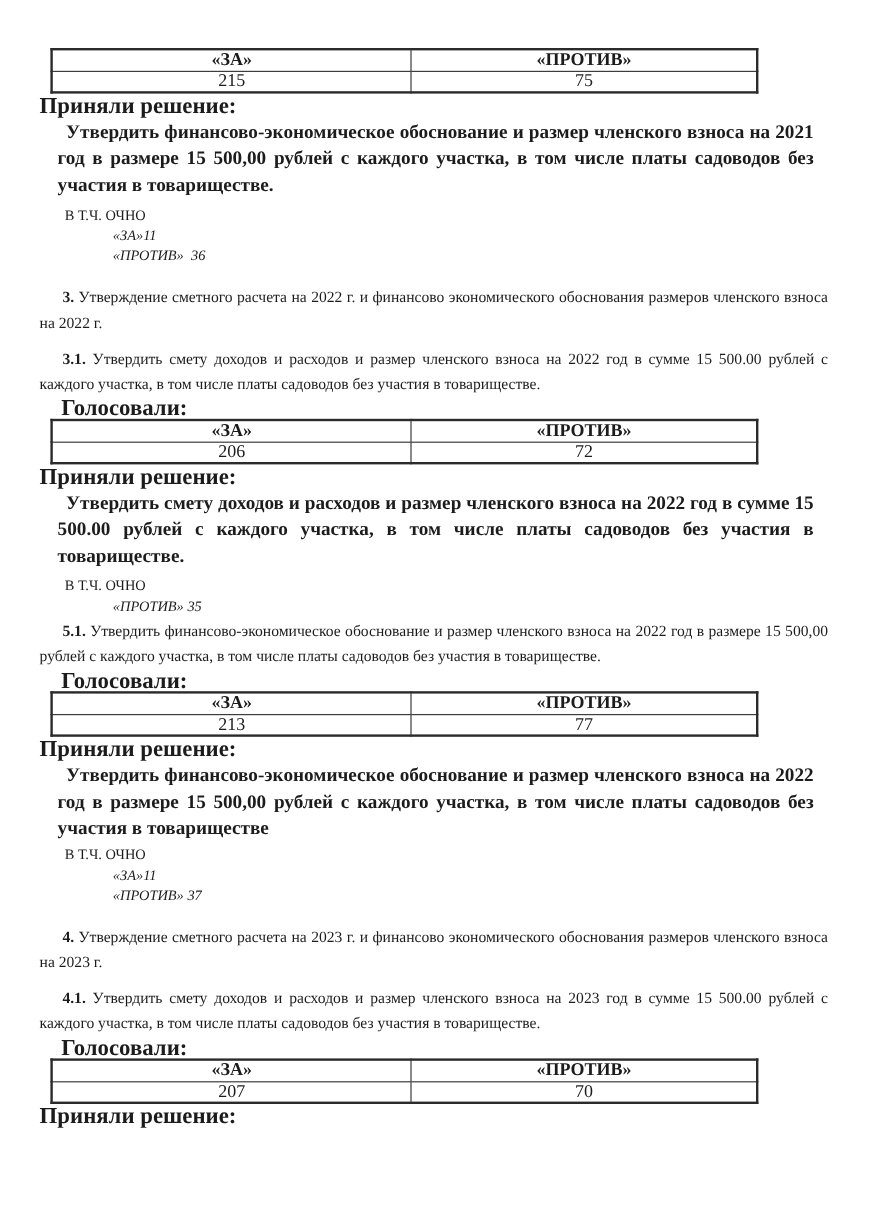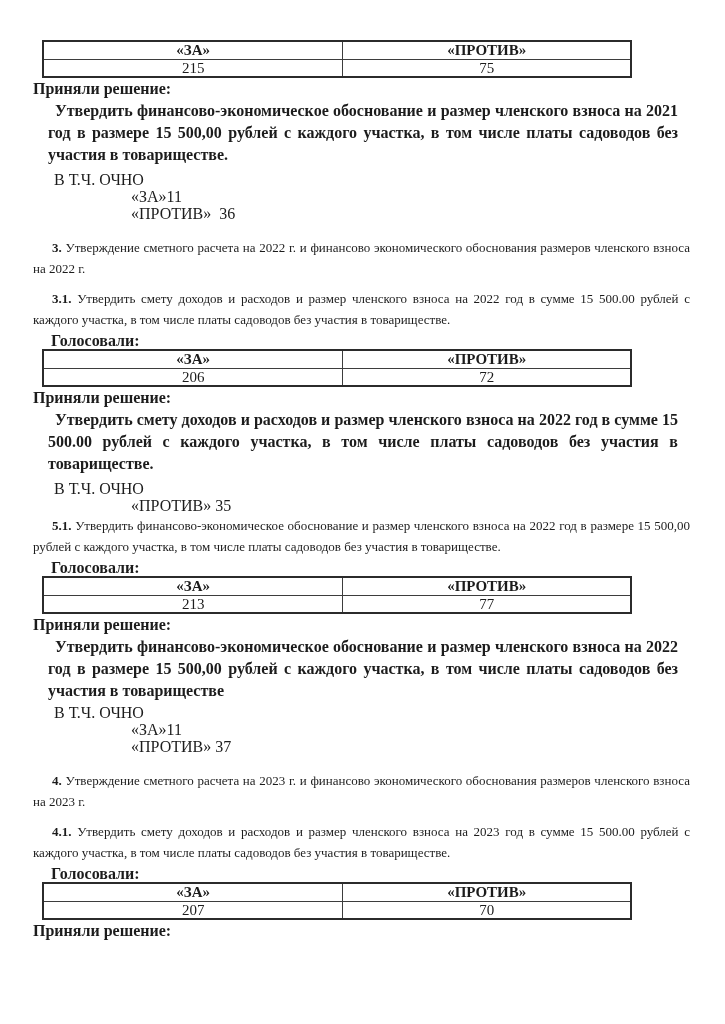--- a/index.html
+++ b/index.html
@@ -30,46 +30,47 @@
     height: 18px;
     padding: 0 2px;
   }
   table.vote-table td.hdr { font-weight: bold; }
   table.vote-table td.c1 { width: 51%; }
   table.vote-table td.c2 { width: 49%; }
 
   
   .label-line {
     font-weight: bold;
-    font-size: 16px;
+    font-size: 19px;
     line-height: 17px;
     margin-top: 2px;
   }
   .label-line.voted { margin-left: 18px; margin-top: 2px; }
 
   
   .resolution {
     font-weight: bold;
     font-size: 16px;
     line-height: 22px;
     text-align: justify;
     margin: 3px 12px 0 15px;
     text-indent: 7px;
   }
 
   
   .vtch {
     margin: 5px 0 0 21px;
-    font-size: 16px;
+    font-size: 12px;
     line-height: 17px;
   }
   .vtch.tight { margin-top: 2px; }
   .vtch .vote-line {
-    margin-left: 77px;
+    margin-left: 40px;
     white-space: pre;
+    font-style: italic;
   }
 
   
   .item {
     font-size: 13px;
     line-height: 21px;
     text-align: justify;
     text-indent: 19px;
     margin-top: 9px;
   }

